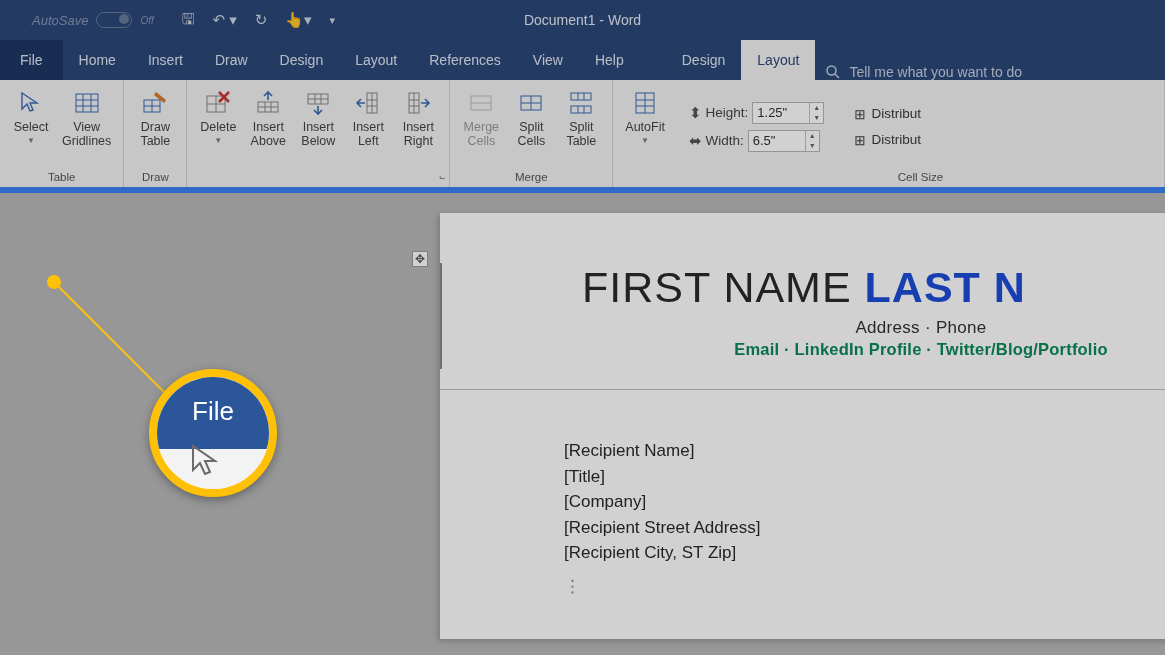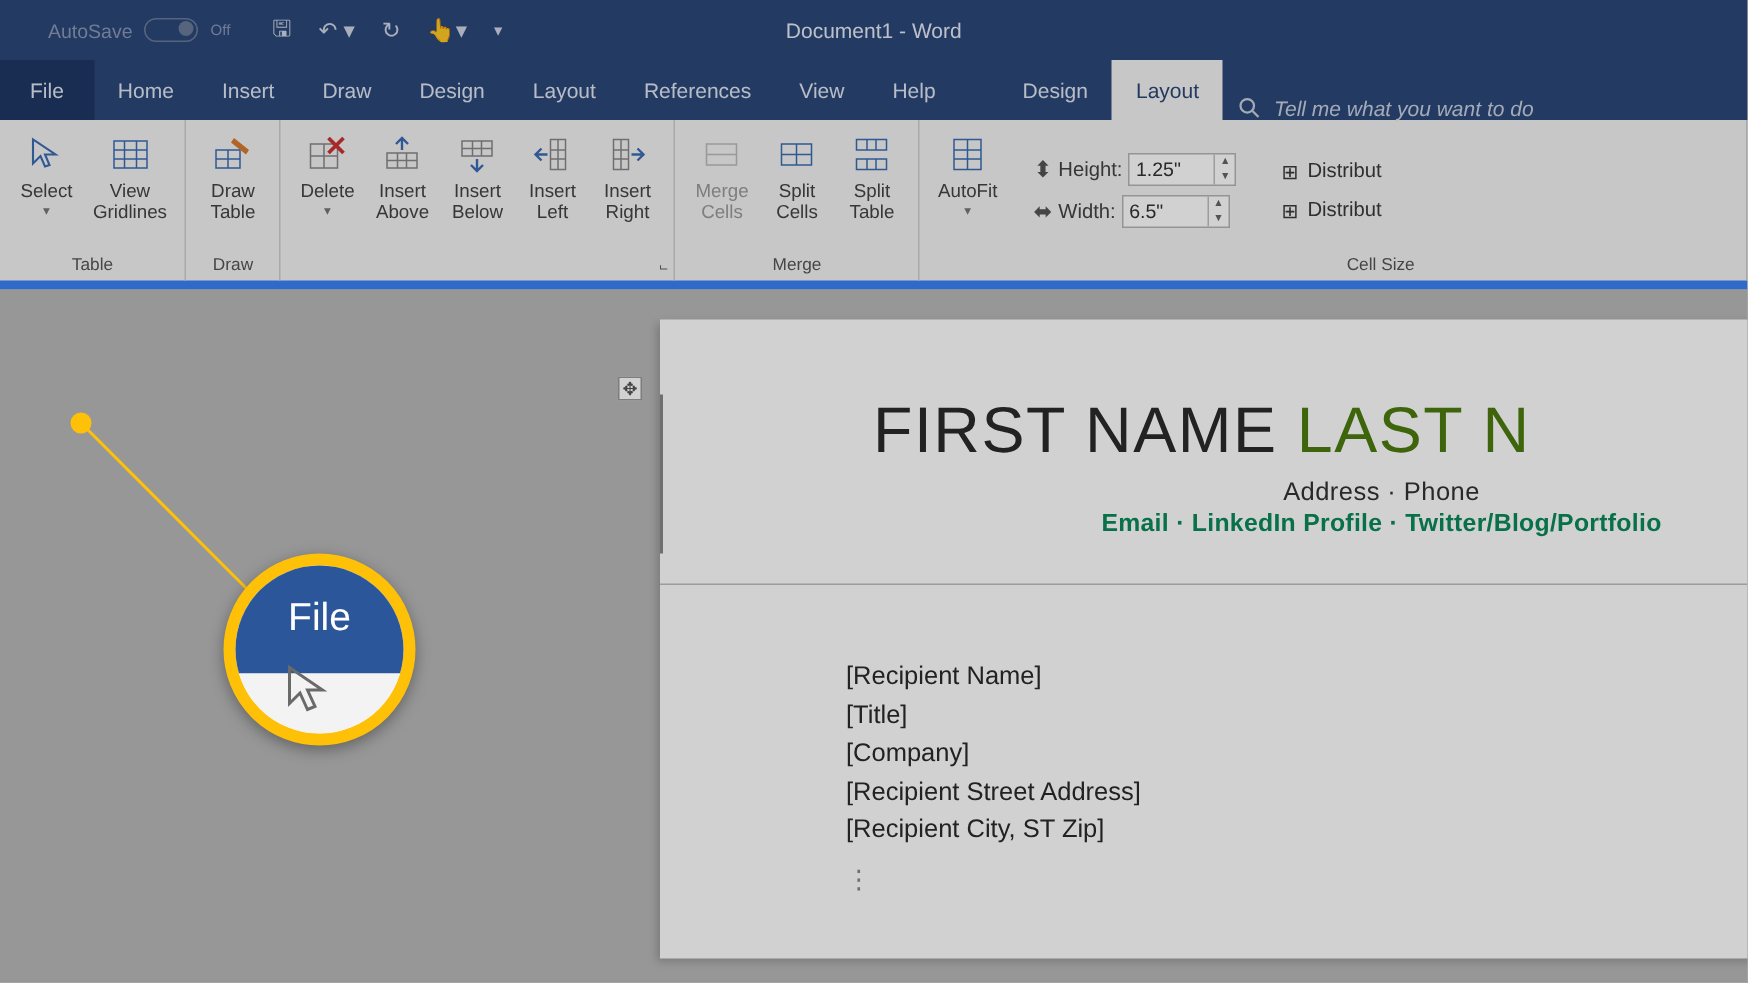--- a/index.html
+++ b/index.html
@@ -1,33 +1,33 @@
 <!DOCTYPE html>
 <html><head>
 <meta charset="utf-8">
 <style>
 * { margin:0; padding:0; box-sizing:border-box; font-family:"Segoe UI", Arial, sans-serif; }
 body { width:1165px; height:655px; overflow:hidden; background:#b9b9b9; position:relative; }
 
 
 .titlebar { height:40px; background:#2b4778; display:flex; align-items:center; color:#c9d1e0; font-size:13px; position:relative; }
-.autosave { display:flex; align-items:center; gap:8px; padding-left:32px; color:#8a98b8; font-size:13px; }
+.autosave { display:flex; align-items:center; gap:8px; padding-left:32px; color:#8a98b8; font-size:13px;font-style:italic; }
 .autosave-toggle { width:36px; height:16px; border:1px solid #6a7a9a; border-radius:8px; position:relative; }
 .autosave-toggle::after { content:""; position:absolute; right:2px; top:1px; width:10px; height:10px; border-radius:50%; background:#6a7a9a; }
 .qa-icons { display:flex; align-items:center; gap:18px; margin-left:28px; color:#cfd6e6; font-size:15px; }
 .qa-icons span { cursor:pointer; }
 .doc-title { position:absolute; left:50%; transform:translateX(-50%); color:#e6ebf5; font-size:14px; }
 .table-tools { position:absolute; right:235px; background:#273e68; height:40px; display:flex; align-items:center; padding:0 18px; color:#cdd5e6; font-size:13px; }
 
 
 .ribbon-tabs { height:40px; background:#2b4778; display:flex; align-items:flex-end; }
 .ribbon-tabs .tab { padding:0 16px; height:40px; display:flex; align-items:center; color:#e0e6f2; font-size:14px; cursor:pointer; }
 .ribbon-tabs .tab.file { background:#1f3864; height:40px; padding:0 20px; }
 .ribbon-tabs .tab.active { background:#f3f3f3; color:#2b4778; }
-.tell-me { display:flex; align-items:flex-start; padding:0 10px; color:#c9d1e0; font-size:14px; gap:8px;font-style:italic; }
+.tell-me { display:flex; align-items:flex-start; padding:0 10px; color:#c9d1e0; font-size:14px; gap:8px; }
 .search-icon-svg { width:16px; height:16px; }
 
 
 .ribbon { height:113px; background:#f3f3f3; border-bottom:6px solid #3b82f6; display:flex; }
 .group { border-right:1px solid #d0d0d0; display:flex; flex-direction:column; padding:4px 6px 0 6px; }
 .group-buttons { display:flex; flex:1; }
 .group-label { text-align:center; font-size:11.5px; color:#555; padding:2px 0 4px 0; }
 .rbtn { display:flex; flex-direction:column; align-items:center; justify-content:flex-start; padding:4px 6px; color:#444; font-size:12.5px; line-height:1.15; text-align:center; cursor:pointer; min-width:50px; }
 .rbtn.disabled { color:#9a9a9a; }
 .rbtn .icon { height:30px; display:flex; align-items:center; justify-content:center; margin-bottom:2px; }
@@ -45,21 +45,21 @@
 .spin { width:14px; display:flex; flex-direction:column; border-left:1px solid #c0c0c0; }
 .spin div { height:10px; font-size:7px; color:#666; text-align:center; line-height:10px; cursor:pointer; }
 .dist-btn { display:flex; align-items:center; gap:6px; font-size:13.5px; color:#3a3a3a; padding:2px 4px; cursor:pointer; }
 
 
 .canvas { position:absolute; top:193px; left:0; right:0; bottom:0; background:#b9b9b9; overflow:hidden; }
 .page { position:absolute; top:20px; left:440px; width:820px; background:#fff; box-shadow:-2px 2px 6px rgba(0,0,0,.2); padding:50px 0 40px 0; }
 .hdr-block { padding:0 0 10px 140px; border-left:2px solid #888; margin-left:0; position:relative; }
 .table-marker { position:absolute; left:-30px; top:-12px; width:16px; height:16px; border:1px solid #999; display:flex; align-items:center; justify-content:center; color:#555; font-size:12px; background:#fff; }
 .name-line { font-family:Georgia, "Times New Roman", serif; font-size:43px; letter-spacing:1px; color:#2a2a2a; white-space:nowrap; }
-.name-line .last { font-weight:normal; color:#4d7c0f; }
+.name-line .last { font-weight:bold; color:#1d4ed8; }
 .addr-line { text-align:center; font-size:17px; color:#333; margin-top:6px; font-family:"Segoe UI", sans-serif; letter-spacing:.3px; }
 .links-line { text-align:center; font-size:16.5px; color:#0a8a5a; margin-top:2px; font-weight:600; letter-spacing:.2px; }
 .body-block { margin:48px 0 0 124px; font-size:17px; color:#2a2a2a; line-height:1.5; }
 .body-block div { margin-bottom:0; }
 .dots { color:#888; letter-spacing:2px; margin-top:8px; }
 
 
 .dimmer { position:absolute; inset:0; background:rgba(0,0,0,.18); pointer-events:none; }
 
 

